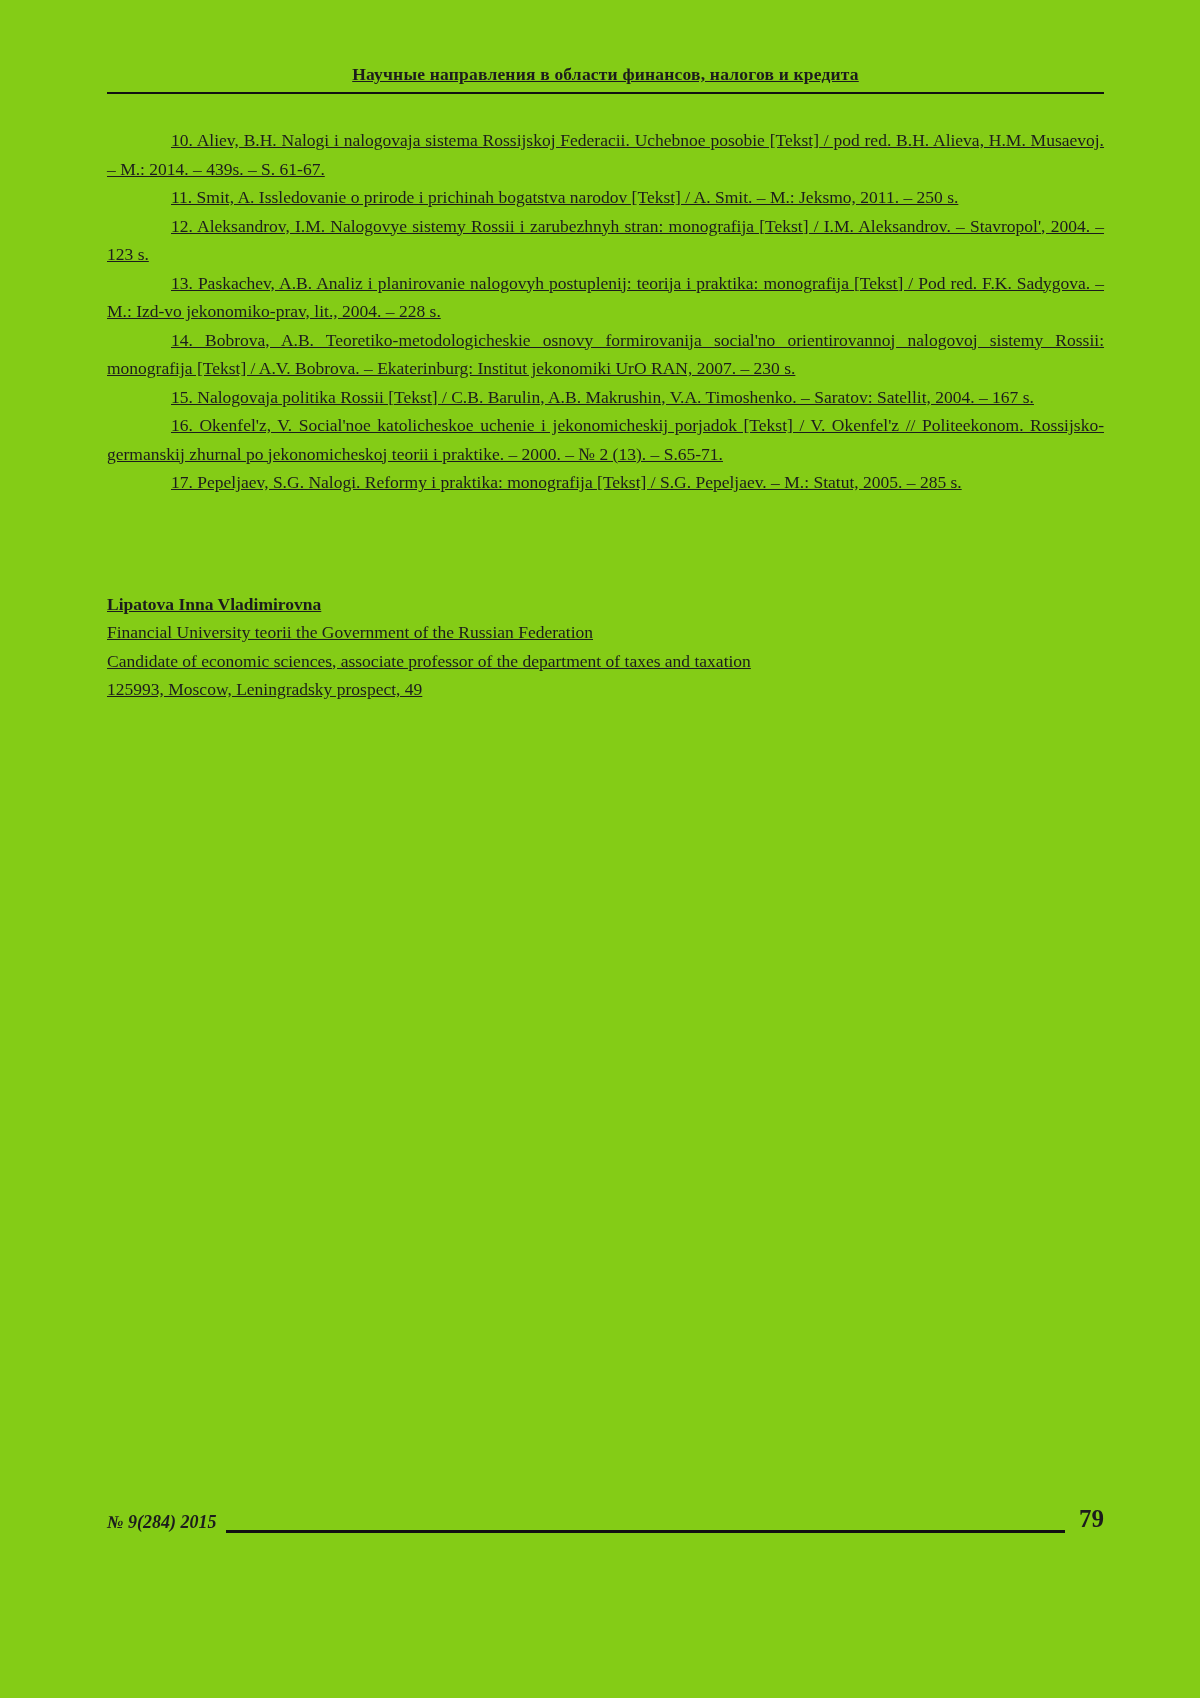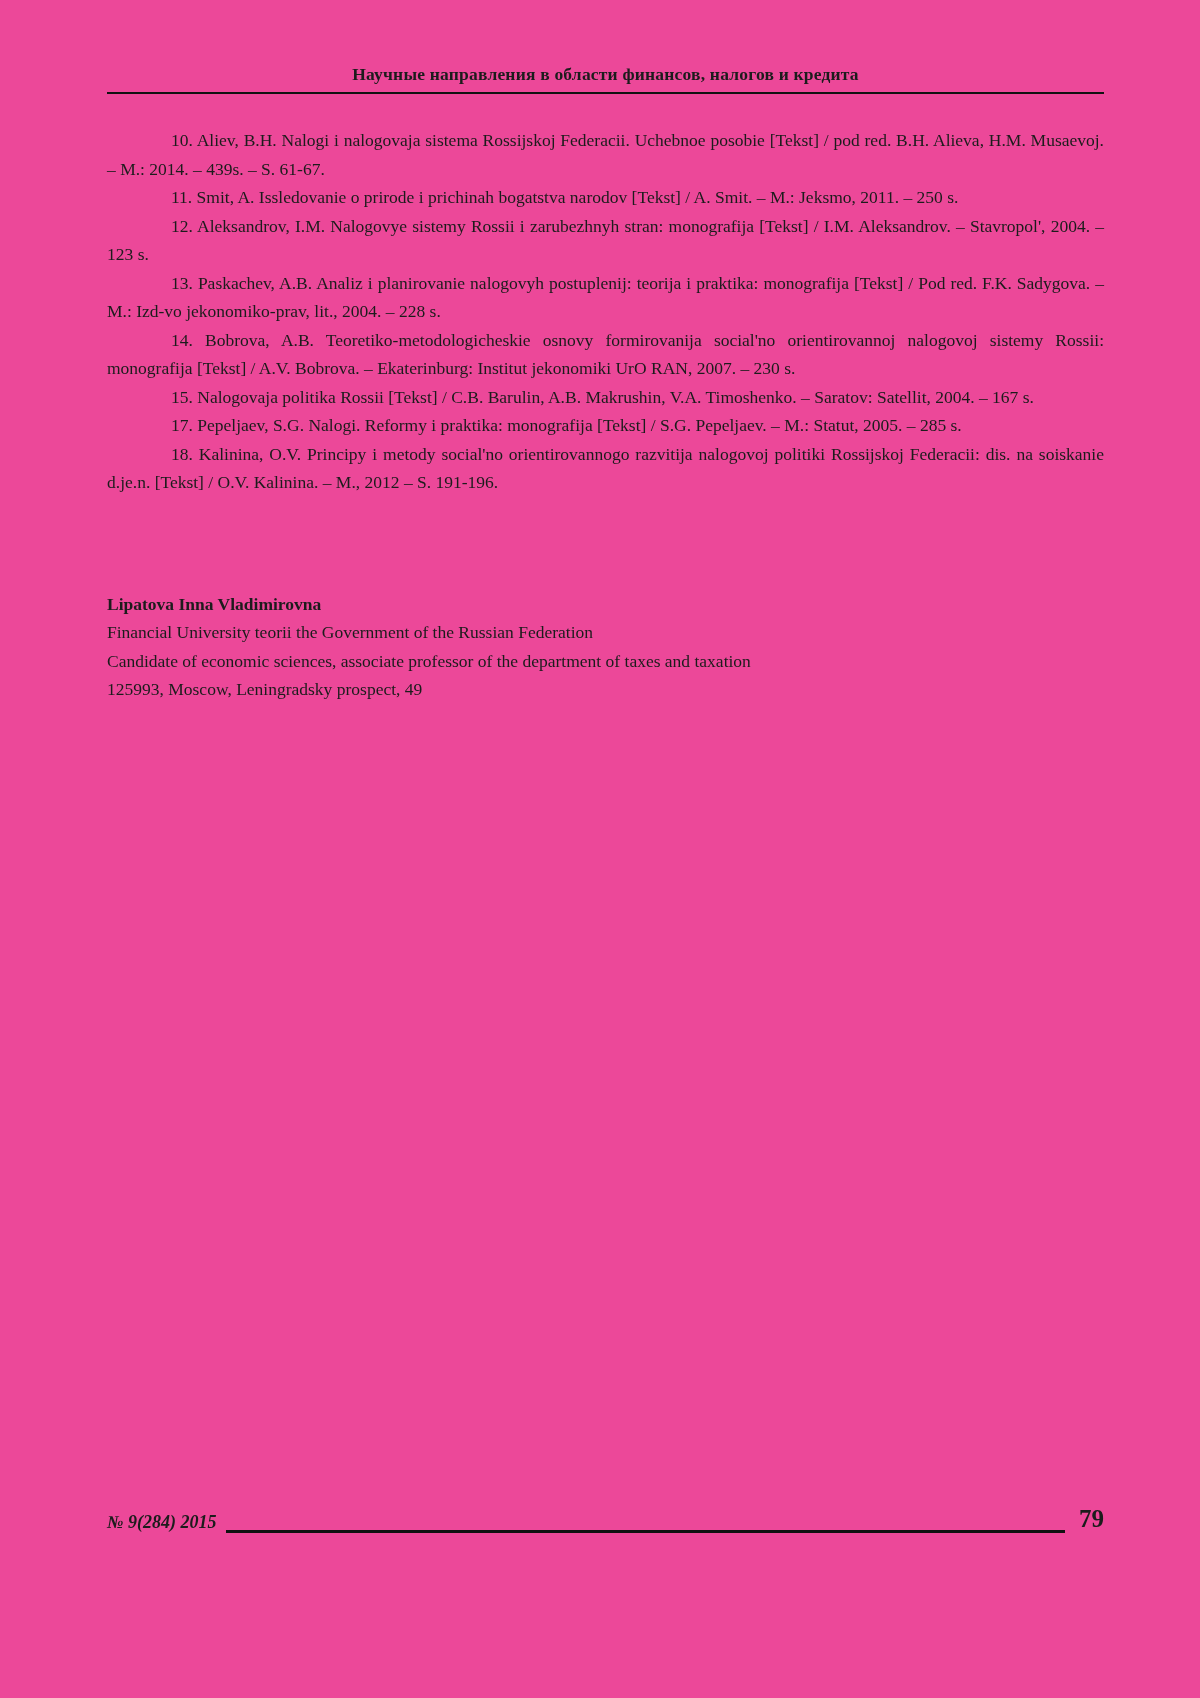--- a/index.html
+++ b/index.html
@@ -2,24 +2,25 @@
 <html><head>
 <meta charset="utf-8">
 <style>
   * { margin: 0; padding: 0; box-sizing: border-box; }
   html, body { background: #e8e8e8; }
   .page {
     position: relative;
     width: 1200px;
     height: 1698px;
     margin: 0 auto;
-    background: #ec4899;
+    background: #84cc16;
     font-family: "Liberation Serif", serif;
     color: #1c1c1c;
     overflow: hidden;
+    text-decoration: underline;
   }
   .content {
     padding: 0 96px 0 107px;
   }
   .running-head {
     margin-top: 64px;
     text-align: center;
     font-weight: bold;
     font-size: 17.5px;
     letter-spacing: 0.2px;
@@ -81,22 +82,22 @@
 
     <div class="running-head">Научные направления в области финансов, налогов и кредита</div>
 
     <div class="references">
       <p class="ref">10. Aliev, B.H. Nalogi i nalogovaja sistema Rossijskoj Federacii. Uchebnoe posobie [Tekst] / pod red. B.H. Alieva, H.M. Musaevoj. – M.: 2014. – 439s. – S. 61-67.</p>
       <p class="ref">11. Smit, A. Issledovanie o prirode i prichinah bogatstva narodov [Tekst] / A. Smit. – M.: Jeksmo, 2011. – 250 s.</p>
       <p class="ref">12. Aleksandrov, I.M. Nalogovye sistemy Rossii i zarubezhnyh stran: monografija [Tekst] / I.M. Aleksandrov. – Stavropol', 2004. – 123 s.</p>
       <p class="ref">13. Paskachev, A.B. Analiz i planirovanie nalogovyh postuplenij: teorija i praktika: monografija [Tekst] / Pod red. F.K. Sadygova. – M.: Izd-vo jekonomiko-prav, lit., 2004. – 228 s.</p>
       <p class="ref">14. Bobrova, A.B. Teoretiko-metodologicheskie osnovy formirovanija social'no orientirovannoj nalogovoj sistemy Rossii: monografija [Tekst] / A.V. Bobrova. – Ekaterinburg: Institut jekonomiki UrO RAN, 2007. – 230 s.</p>
       <p class="ref">15. Nalogovaja politika Rossii [Tekst] / C.B. Barulin, A.B. Makrushin, V.A. Timoshenko. – Saratov: Satellit, 2004. – 167 s.</p>
+      <p class="ref">16. Okenfel'z, V. Social'noe katolicheskoe uchenie i jekonomicheskij porjadok [Tekst] / V. Okenfel'z // Politeekonom. Rossijsko-germanskij zhurnal po jekonomicheskoj teorii i praktike. – 2000. – № 2 (13). – S.65-71.</p>
       <p class="ref">17. Pepeljaev, S.G. Nalogi. Reformy i praktika: monografija [Tekst] / S.G. Pepeljaev. – M.: Statut, 2005. – 285 s.</p>
-      <p class="ref">18. Kalinina, O.V. Principy i metody social'no orientirovannogo razvitija nalogovoj politiki Rossijskoj Federacii: dis. na soiskanie d.je.n. [Tekst] / O.V. Kalinina. – M., 2012 – S. 191-196.</p>
     </div>
 
     <div class="author-block">
       <div class="author-name">Lipatova Inna Vladimirovna</div>
       <div>Financial University teorii the Government of the Russian Federation</div>
       <div>Candidate of economic sciences, associate professor of the department of taxes and taxation</div>
       <div>125993, Moscow, Leningradsky prospect, 49</div>
     </div>
 
   </div>

